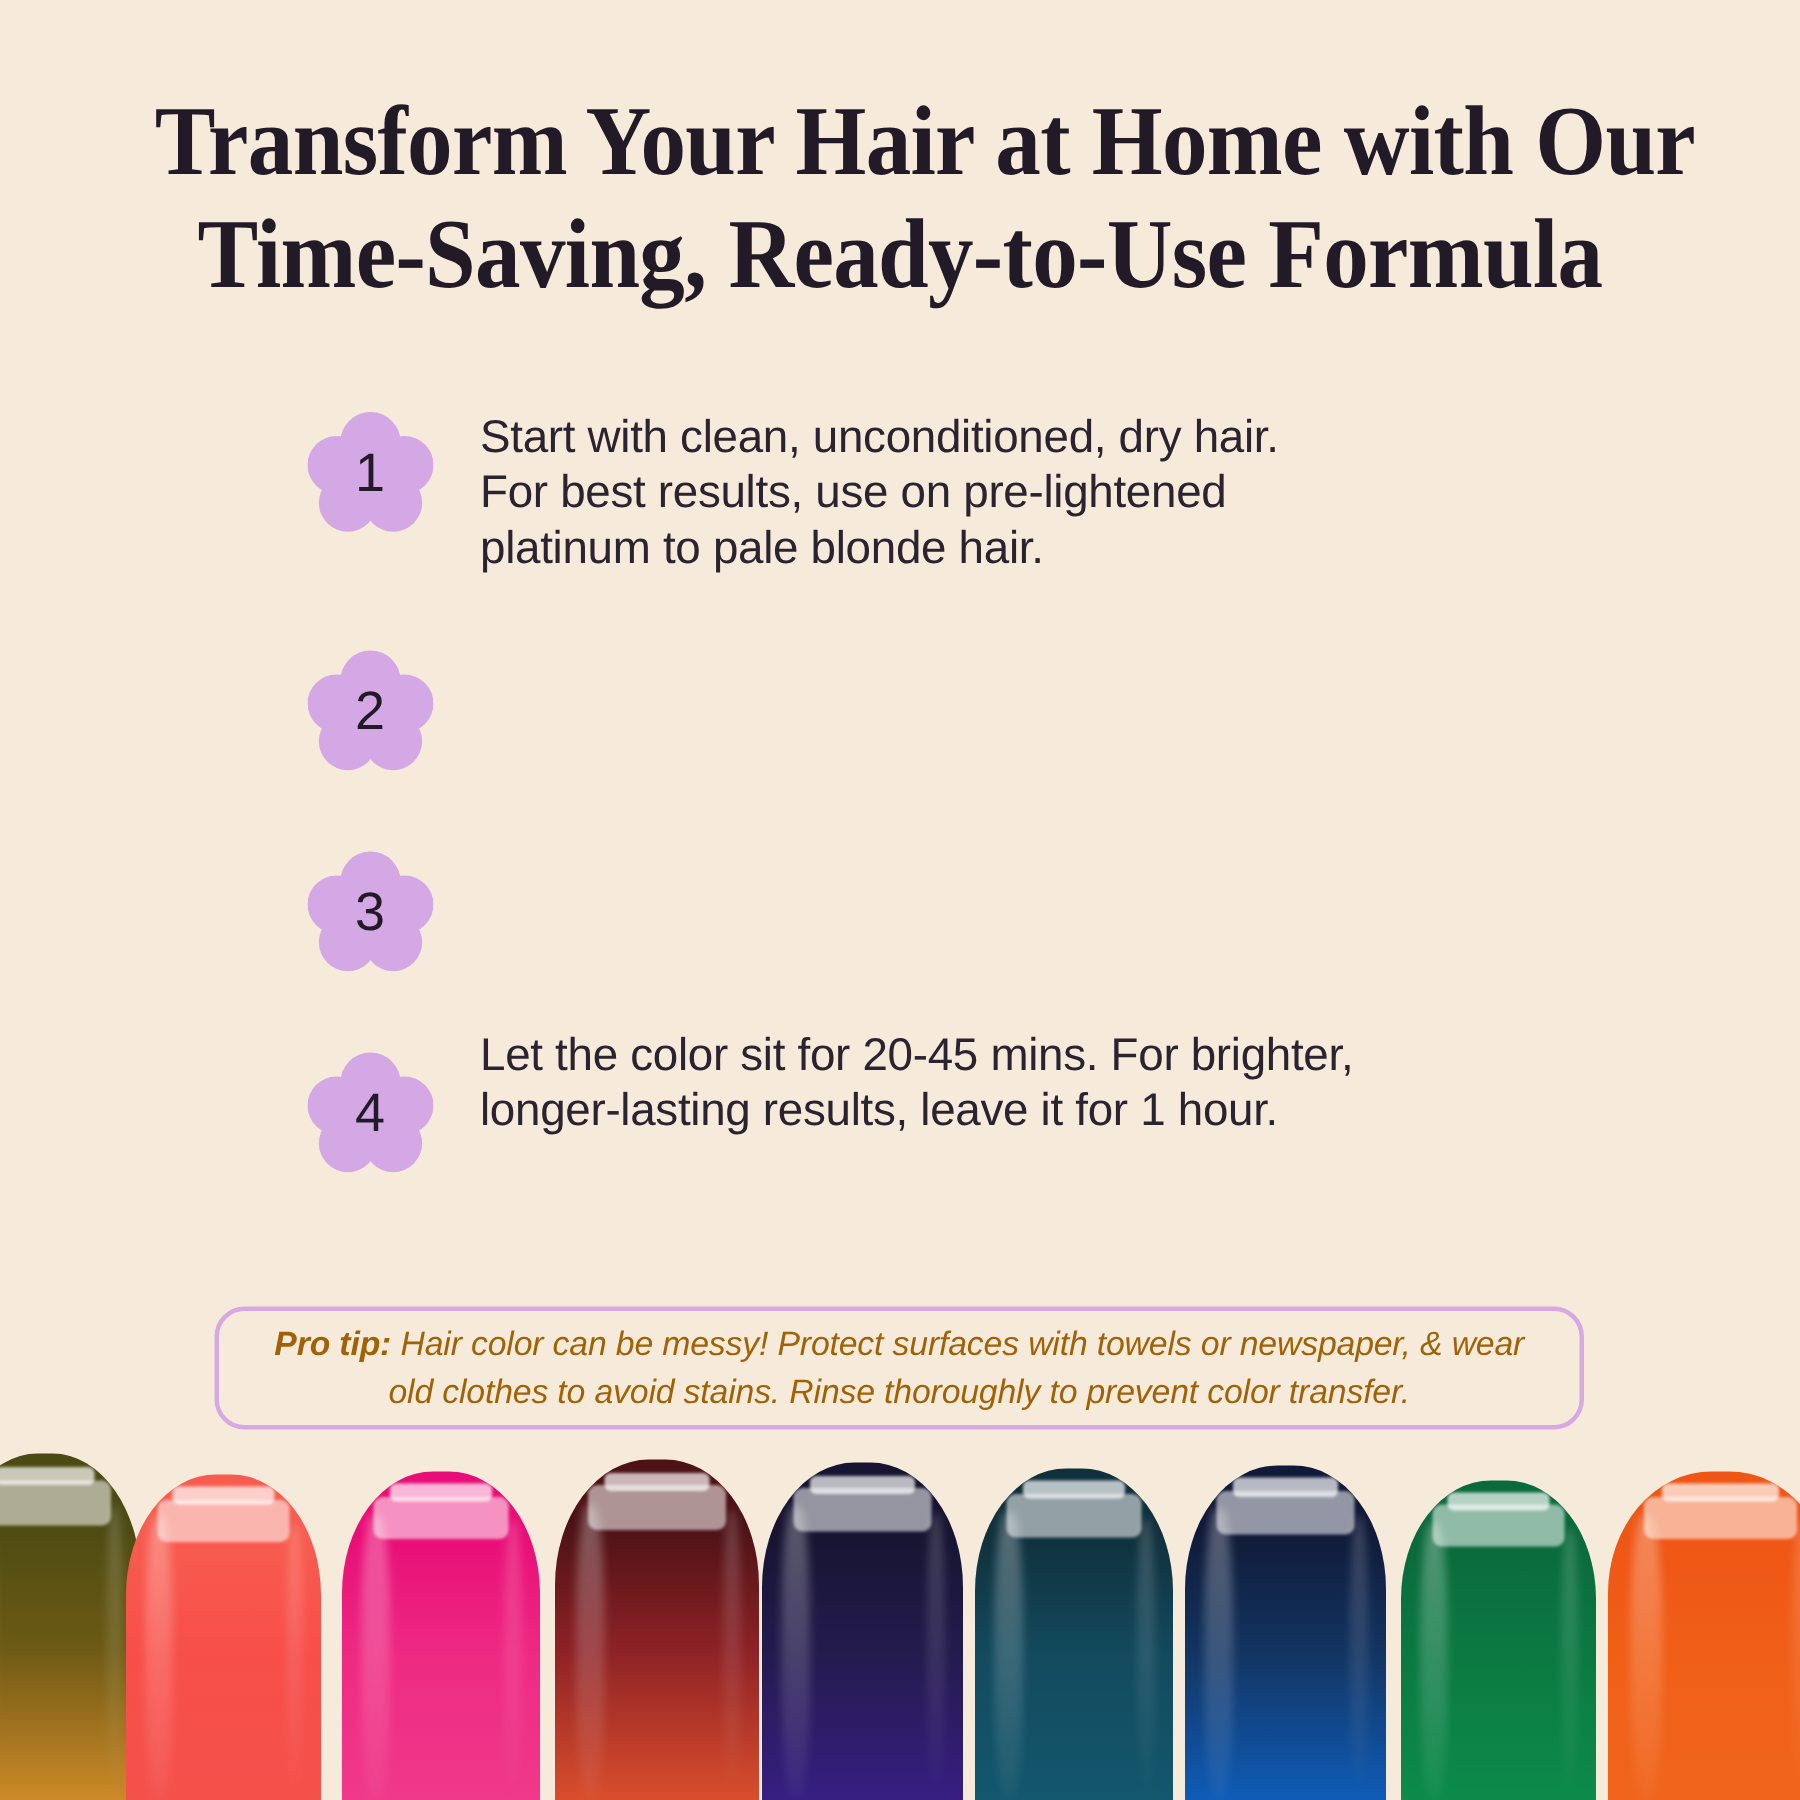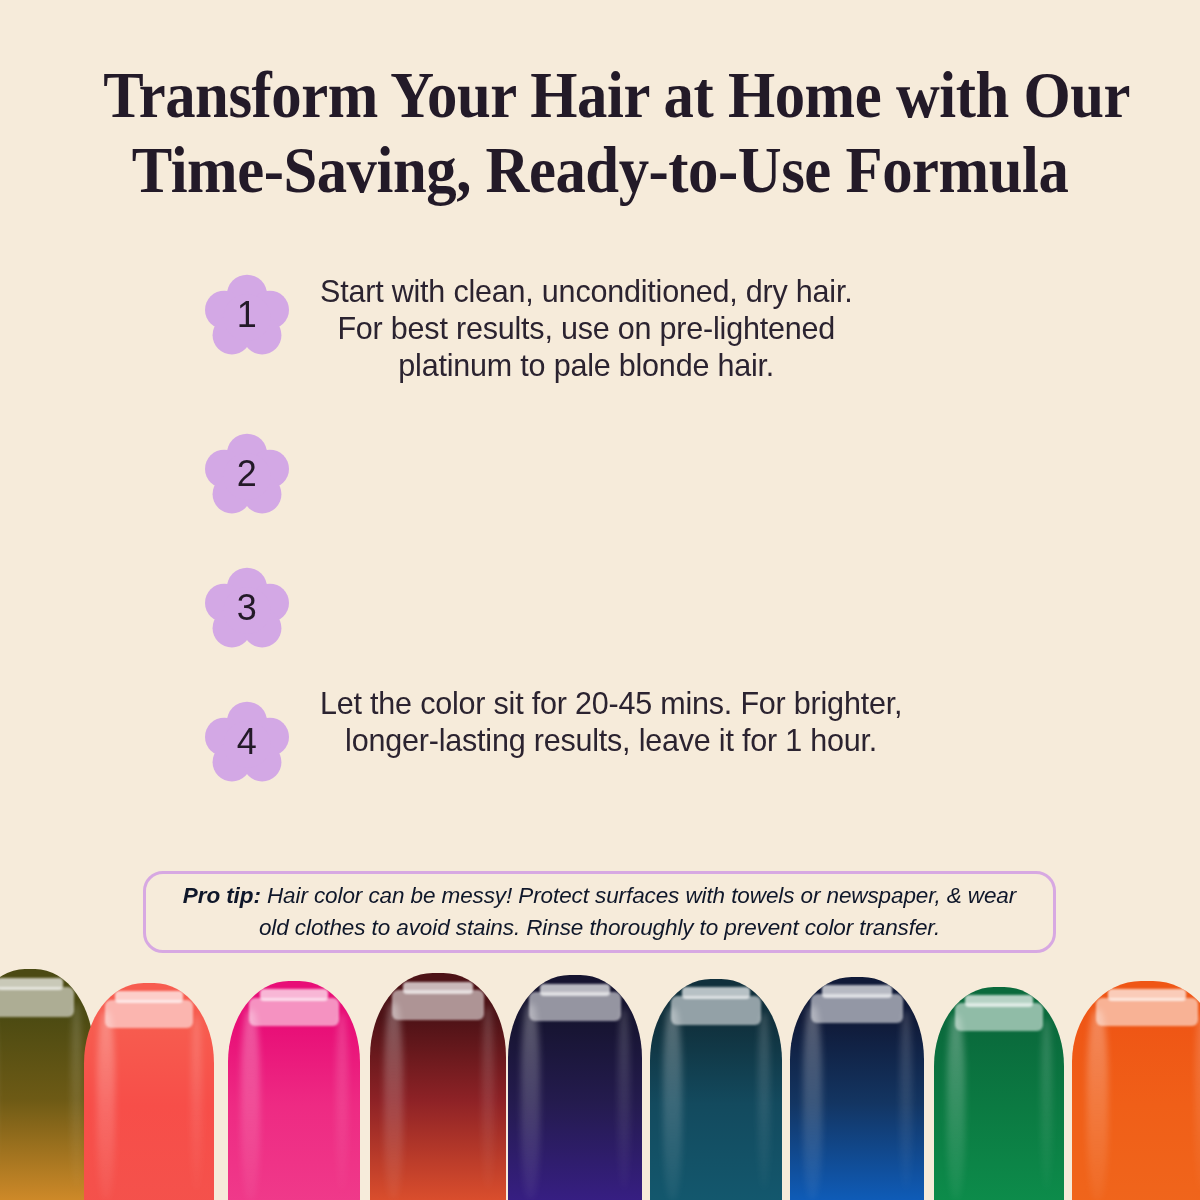--- a/index.html
+++ b/index.html
@@ -76,21 +76,20 @@
 
   .step-text {
     margin-left:31px;
     padding-top:5px;
     font-family:"Liberation Sans", sans-serif;
     font-size:30.5px;
     line-height:1.22;
     color:#2B2330;
     letter-spacing:-0.2px;
     white-space:pre-line;
-    text-align:center;
   }
   .step.s1 .step-text { padding-top:2px; }
 
   
   .protip {
     position:absolute;
     left:143px; top:852px;
     width:913px; height:82px;
     border:3px solid #D7A8E2;
     border-radius:20px;
@@ -98,21 +97,21 @@
     align-items:center;
     justify-content:center;
     background:#F6EBDA;
   }
   .protip-inner {
     text-align:center;
     font-family:"Liberation Sans", sans-serif;
     font-style:italic;
     font-size:22.5px;
     line-height:1.42;
-    color:#0f172a;
+    color:#a16207;
     letter-spacing:-0.1px;
     padding:0 26px;
   }
   .protip-label { font-weight:700; font-style:italic; }
 
   
   .strip {
     position:absolute;
     left:0; bottom:0;
     width:1200px; height:262px;

